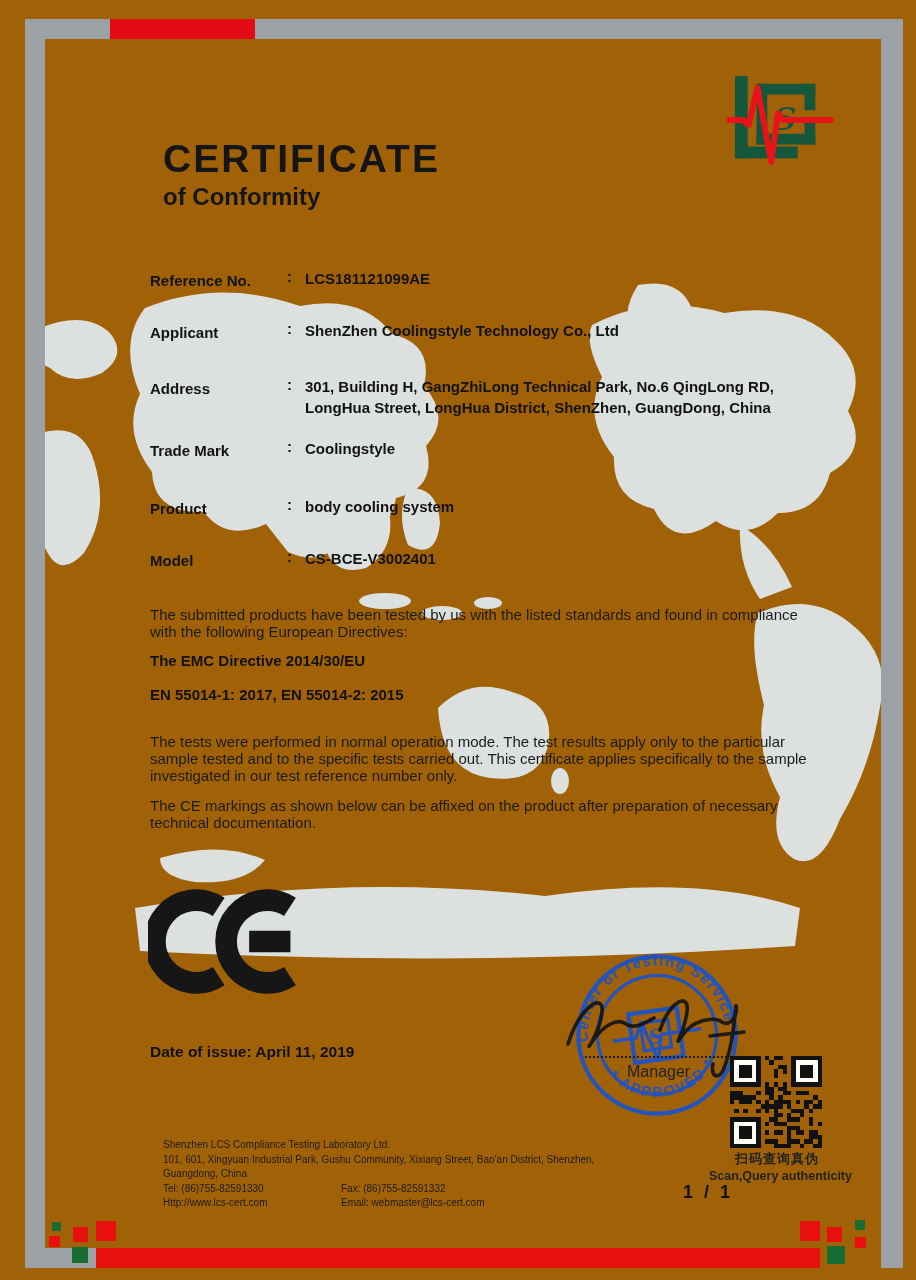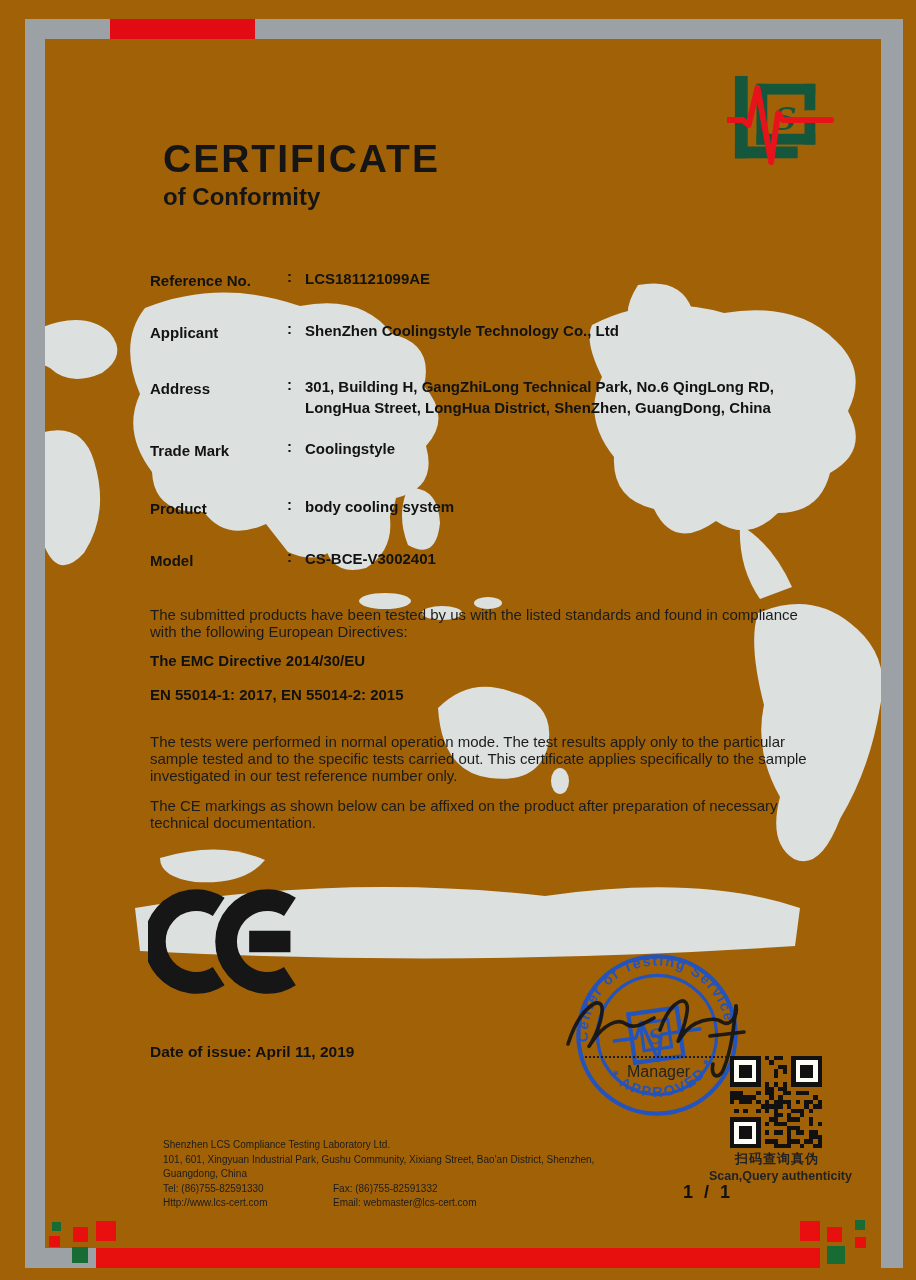--- a/index.html
+++ b/index.html
@@ -42,21 +42,21 @@
 
   
   .stamp{position:absolute;left:572px;top:950px;width:170px;height:170px;transform:rotate(-8deg);}
   .signature{position:absolute;left:560px;top:972px;width:215px;height:120px;}
   .sign-dots{position:absolute;left:585px;top:1056px;width:142px;border-bottom:2.5px dotted #1d1d1d;}
   .sign-role{position:absolute;left:627px;top:1063px;font-size:16px;color:#232323;}
 
   
   .dateline{position:absolute;left:150px;top:1043px;font-size:15.5px;font-weight:bold;color:#111;text-align:right;}
   .footer{position:absolute;left:163px;top:1138px;font-size:10px;line-height:14.5px;color:#1c1c1c;}
-  .footer .cols{display:grid;grid-template-columns:162px auto;column-gap:8px;}
+  .footer .cols{display:grid;grid-template-columns:162px auto;column-gap:16px;}
 
   
   .qr-wrap{position:absolute;left:730px;top:1056px;width:92px;height:92px;}
   .qr-wrap svg{width:92px;height:92px;}
   .qr-captions{position:absolute;left:702px;top:1150px;width:150px;text-align:center;color:#222;}
   .qr-zh{font-size:13px;font-weight:bold;letter-spacing:1px;}
   .qr-en{font-size:12.5px;font-weight:600;margin-top:1px;text-align:right;}
   .pageno{position:absolute;left:683px;top:1182px;font-size:18px;font-weight:bold;letter-spacing:3px;color:#111;}
 </style>
 </head>

